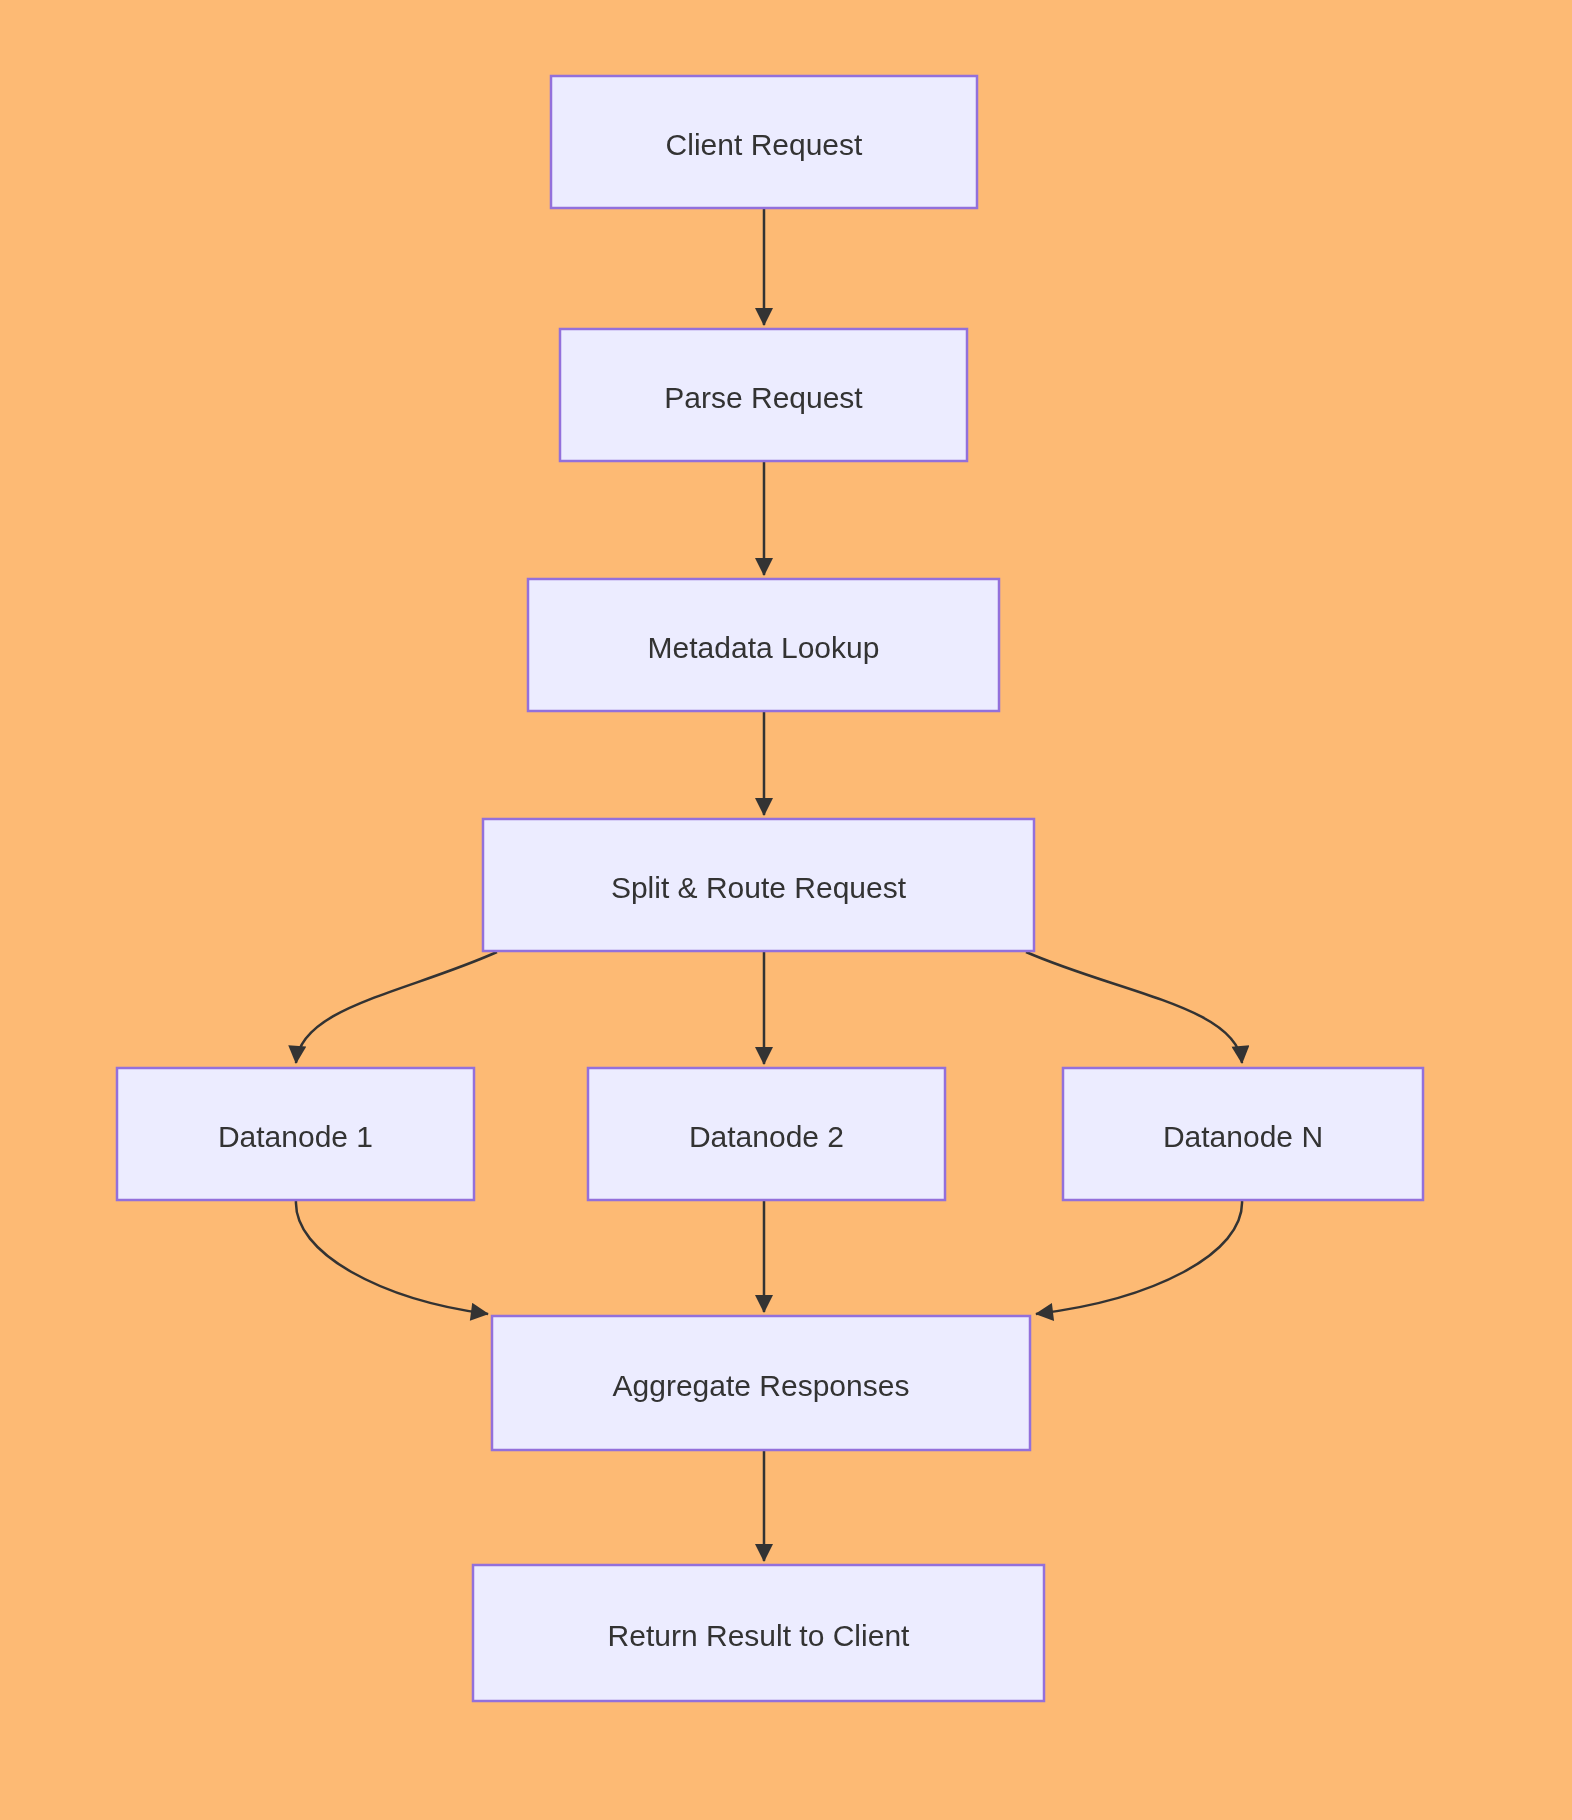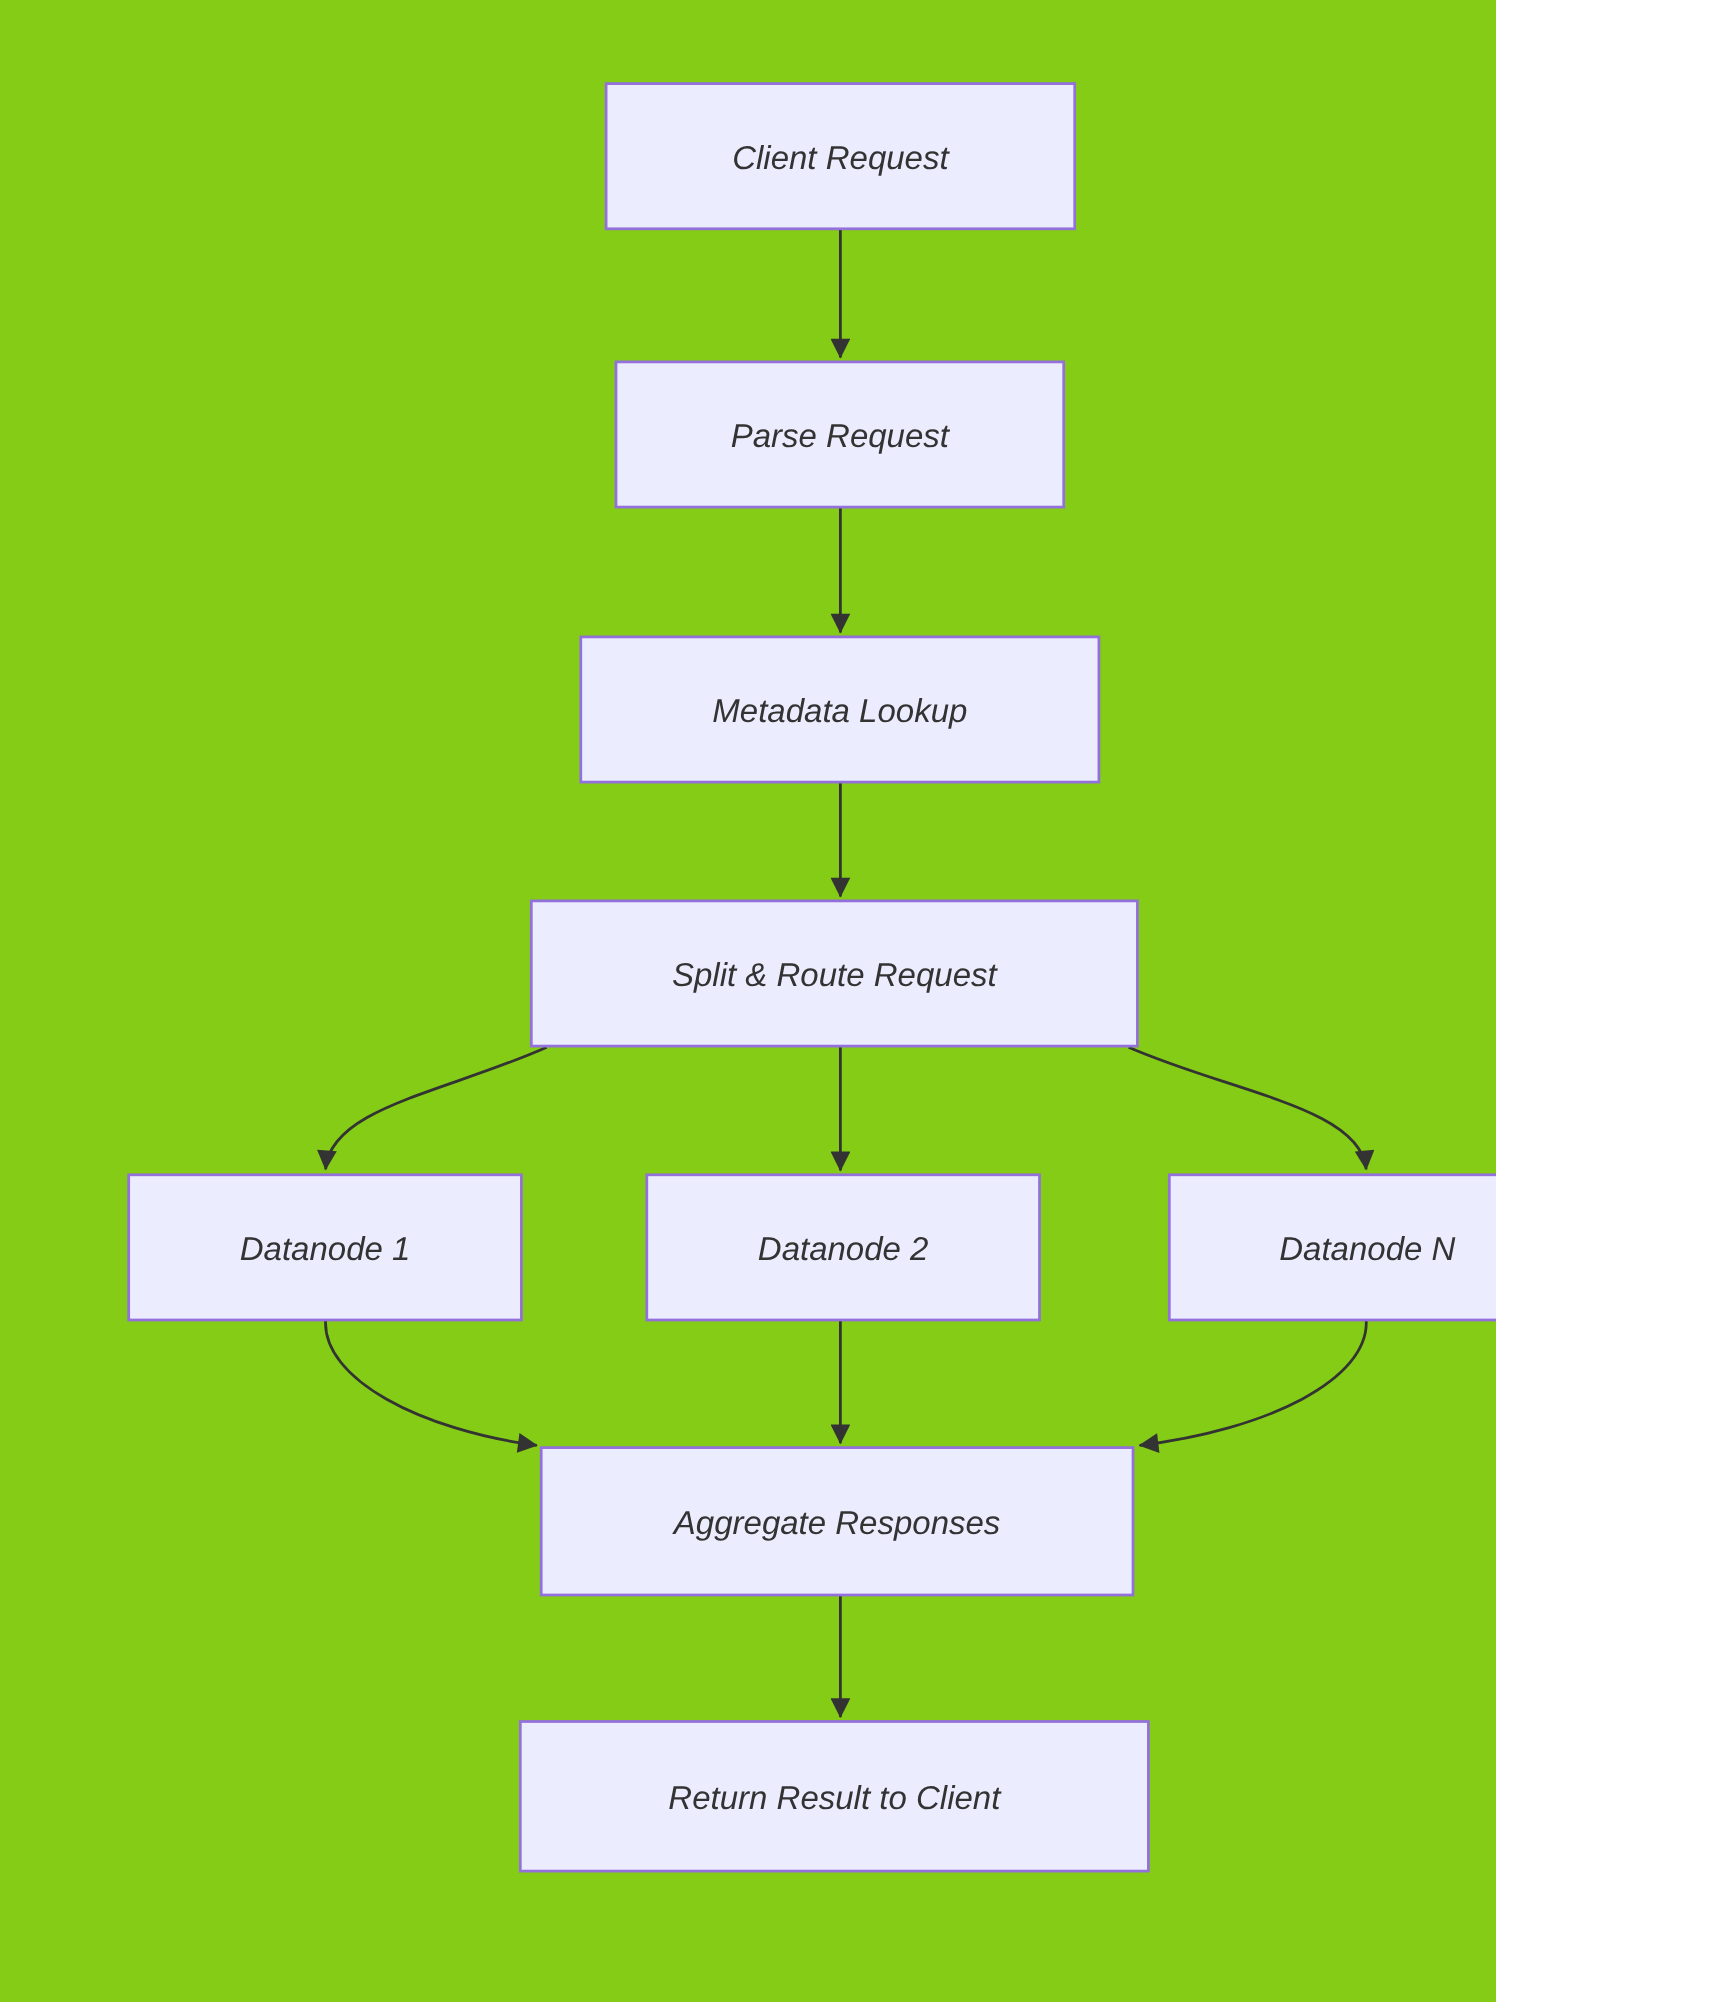--- a/index.html
+++ b/index.html
@@ -2,26 +2,25 @@
 <html style="--node-fill: #ECECFF; --node-border: #9370DB; --text-color: #333333; --arrow-color: #333333;"><head>
 <meta charset="utf-8">
 <style>
   html, body {
     margin: 0;
     padding: 0;
     background: #ffffff;
   }
   .canvas {
     position: relative;
-    width: 1360px;
+    width: 1572px;
     height: 1820px;
-    background: #84cc16;
+    background: #fdba74;
     overflow: hidden;
     font-family: "Liberation Sans", "DejaVu Sans", sans-serif;
-    font-style: italic;
   }
   svg.flowchart {
     display: block;
     width: 1572px;
     height: 1820px;
   }
   .node-rect {
     fill: var(--node-fill, #ECECFF);
     stroke: var(--node-border, #9370DB);
     stroke-width: 2.5px;

